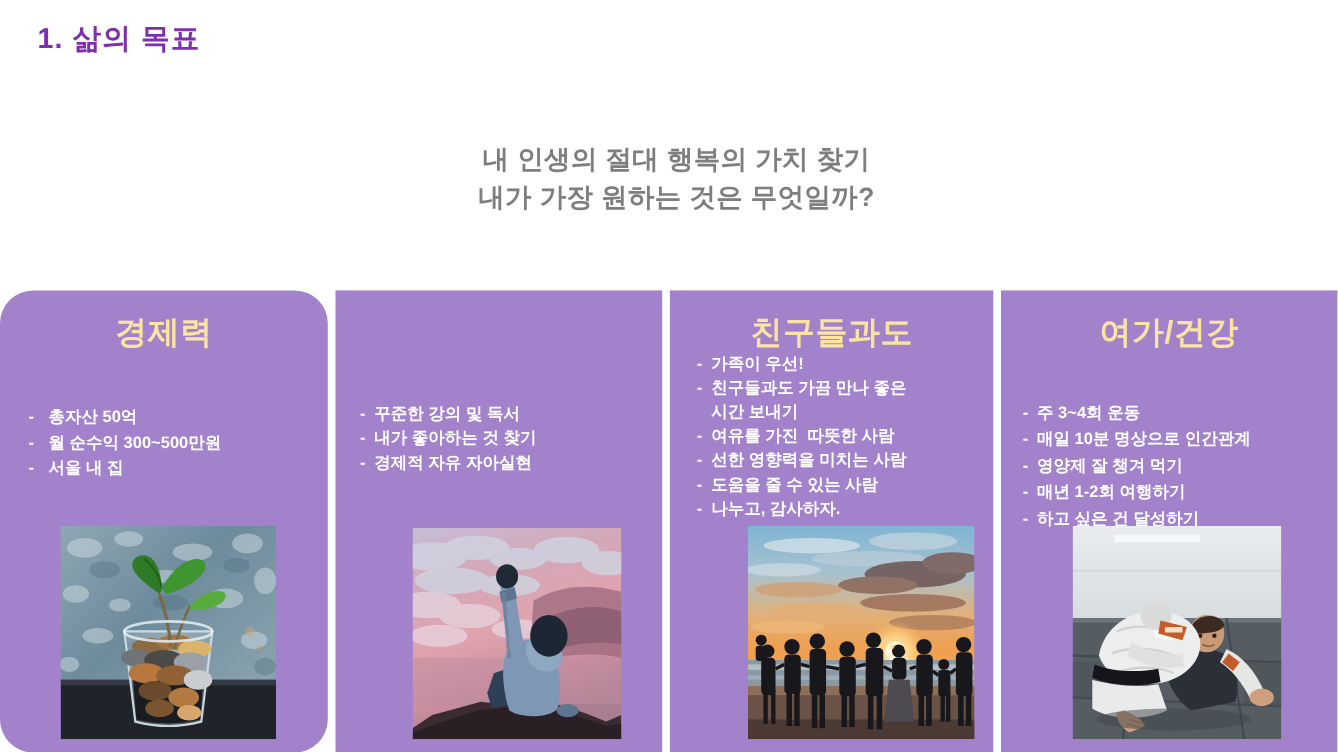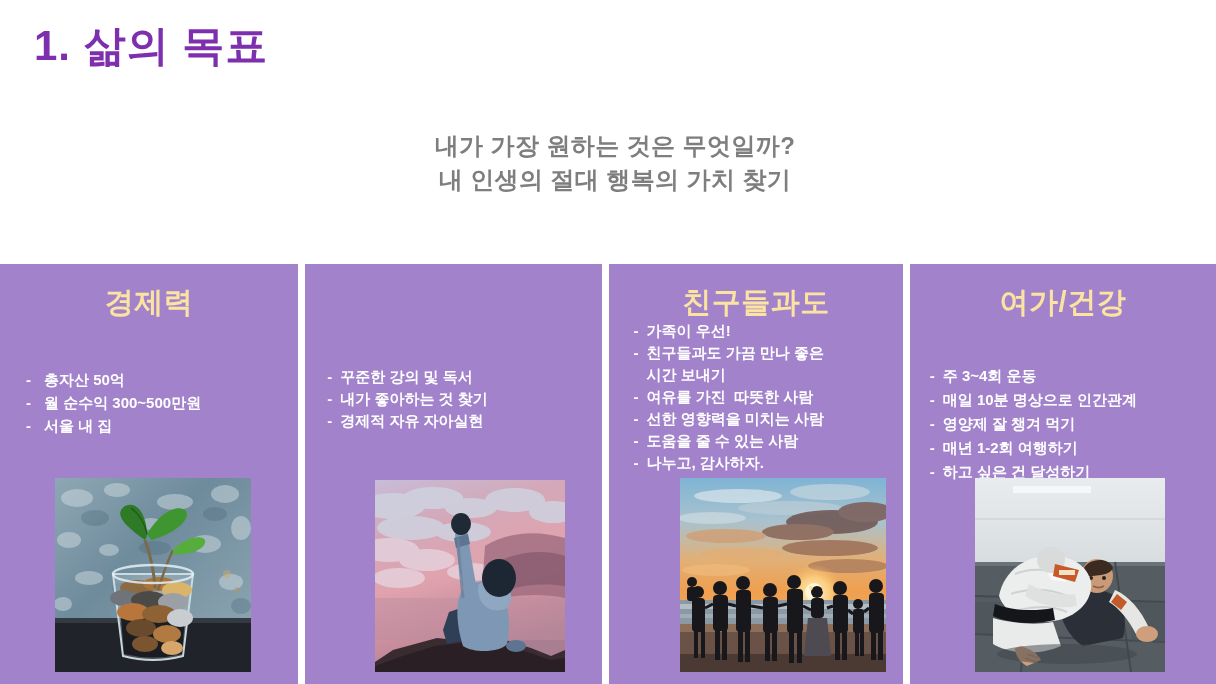--- a/index.html
+++ b/index.html
@@ -17,21 +17,21 @@
     width: 1216px;
     height: 684px;
     background: #ffffff;
   }
 
   
   .slide-title {
     position: absolute;
     left: 34px;
     top: 18px;
-    font-size: 42px;
+    font-size: 26px;
     font-weight: 700;
     color: #7D2FAE;
     letter-spacing: 1px;
     white-space: nowrap;
   }
 
   
   .subtitle-block {
     position: absolute;
     left: 0;
@@ -59,21 +59,21 @@
     display: flex;
     gap: 7px;
   }
 
   .col {
     position: relative;
     background: #A282CB;
     height: 420px;
     overflow: hidden;
   }
-  .col-0 { width: 300px; }
+  .col-0 { width: 300px; border-radius: 30px; }
   .col-1 { width: 299px; }
   .col-2 { width: 295px; }
   .col-3 { width: 308px; padding-left: 11px; }
 
   .col-heading {
     position: absolute;
     left: 0;
     top: 19px;
     width: 100%;
     text-align: center;
@@ -129,22 +129,22 @@
   .photo-3 { left: 975px; top: 478px; width: 190px; height: 194px; }
 </style>
 </head>
 <body>
 
 <div class="slide">
 
   <div class="slide-title">1. 삶의 목표</div>
 
   <div class="subtitle-block">
+    <div class="subtitle-line">내 인생의 절대 행복의 가치 찾기</div>
     <div class="subtitle-line">내가 가장 원하는 것은 무엇일까?</div>
-    <div class="subtitle-line">내 인생의 절대 행복의 가치 찾기</div>
   </div>
 
   <div class="columns">
 
     <div class="col col-0">
       <div class="col-heading">경제력</div>
       <div class="bullets bullets-0">
         <ul>
           <li>
             <span class="bullet-dash">-</span>

